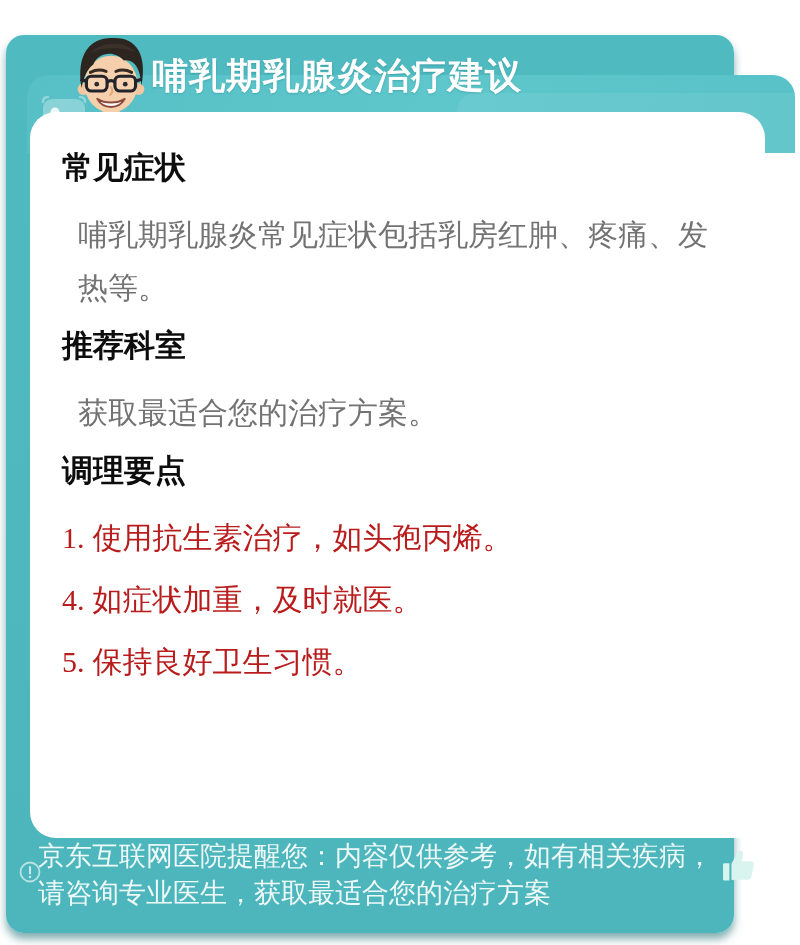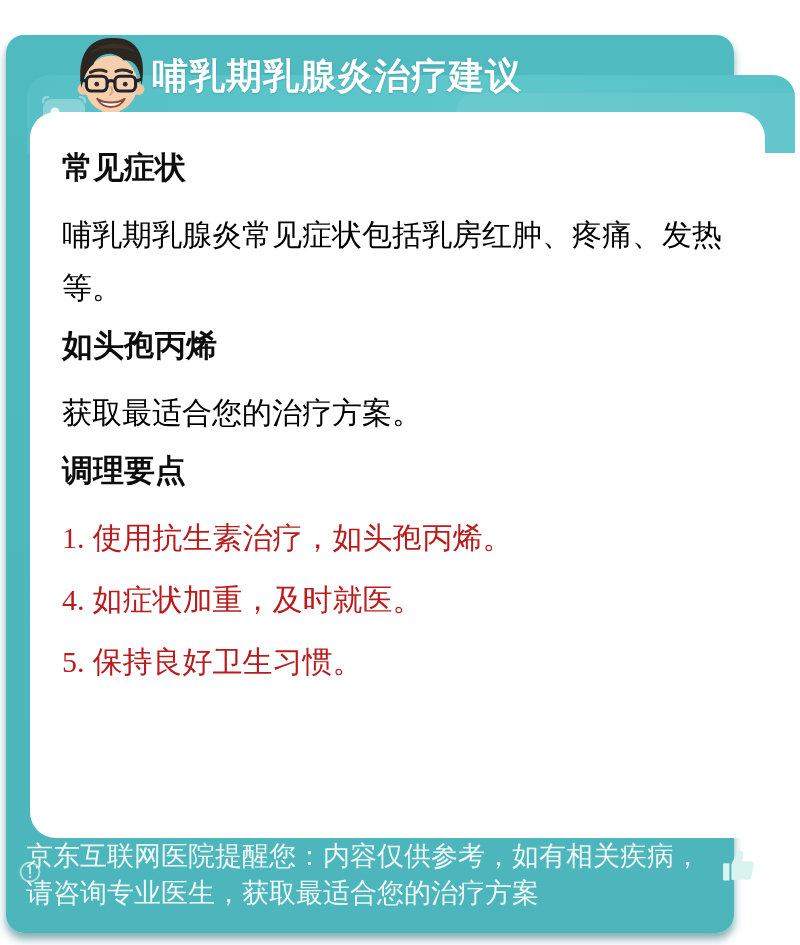--- a/index.html
+++ b/index.html
@@ -38,28 +38,28 @@
     white-space:nowrap;
   }
   
   .card {
     position:absolute; left:30px; top:112px; width:735px; height:726px;
     background:#ffffff; border-radius:26px;
     padding:24px 32px 42px 32px;
     color:#141414;
   }
   .card h2 { font-size:31px; font-weight:bold; color:#0d0d0d; line-height:44px; margin:10px 0 18px 0; }
-  .card p  { font-size:30px; line-height:53px; color:#000000; margin:0 0 8px 0; }
+  .card p  { font-size:30px; line-height:53px; color:#737373; margin:0 0 8px 16px; }
   .card .list-item { font-size:30px; line-height:53px; color:#b91c1c; margin:0 0 9px 0; }
   .card .num { font-family:"Liberation Serif","DejaVu Serif",serif; margin-right:8px; }
   
   .footer { position:absolute; left:0; bottom:14px; width:788px; height:86px; }
   .info-icon { position:absolute; left:13px; top:28px; width:22px; height:22px; }
   .footer-text {
-    position:absolute; left:20px; top:5px; width:682px;
+    position:absolute; left:32px; top:5px; width:682px;
     font-size:27px; line-height:37px; color:rgba(255,255,255,.9);
   }
   .thumb-icon { position:absolute; right:34px; top:14px; width:40px; height:38px; }
 </style>
 </head>
 <body>
 
 <div class="panel">
 
   <div class="header-bar"></div>
@@ -105,21 +105,21 @@
 
     <path d="M46 65 C52 76 68 76 74 65 C66 70 54 70 46 65 Z" fill="#ffffff" stroke="#8d4a3e" stroke-width="2" stroke-linejoin="round"></path>
   </svg>
 
   <div class="page-title" style="left:146px; top:17px;">哺乳期乳腺炎治疗建议</div>
 
   <div class="card" style="left:24px; top:77px;">
     <h2>常见症状</h2>
     <p>哺乳期乳腺炎常见症状包括乳房红肿、疼痛、发热等。</p>
 
-    <h2>如头孢丙烯</h2>
+    <h2>推荐科室</h2>
     <p>获取最适合您的治疗方案。</p>
 
     <h2>调理要点</h2>
 
     <p class="list-item"><span class="num">1.</span><span>使用抗生素治疗，如头孢丙烯。</span></p>
     <p class="list-item"><span class="num">4.</span><span>如症状加重，及时就医。</span></p>
     <p class="list-item"><span class="num">5.</span><span>保持良好卫生习惯。</span></p>
   </div>
 
   <div class="footer">

